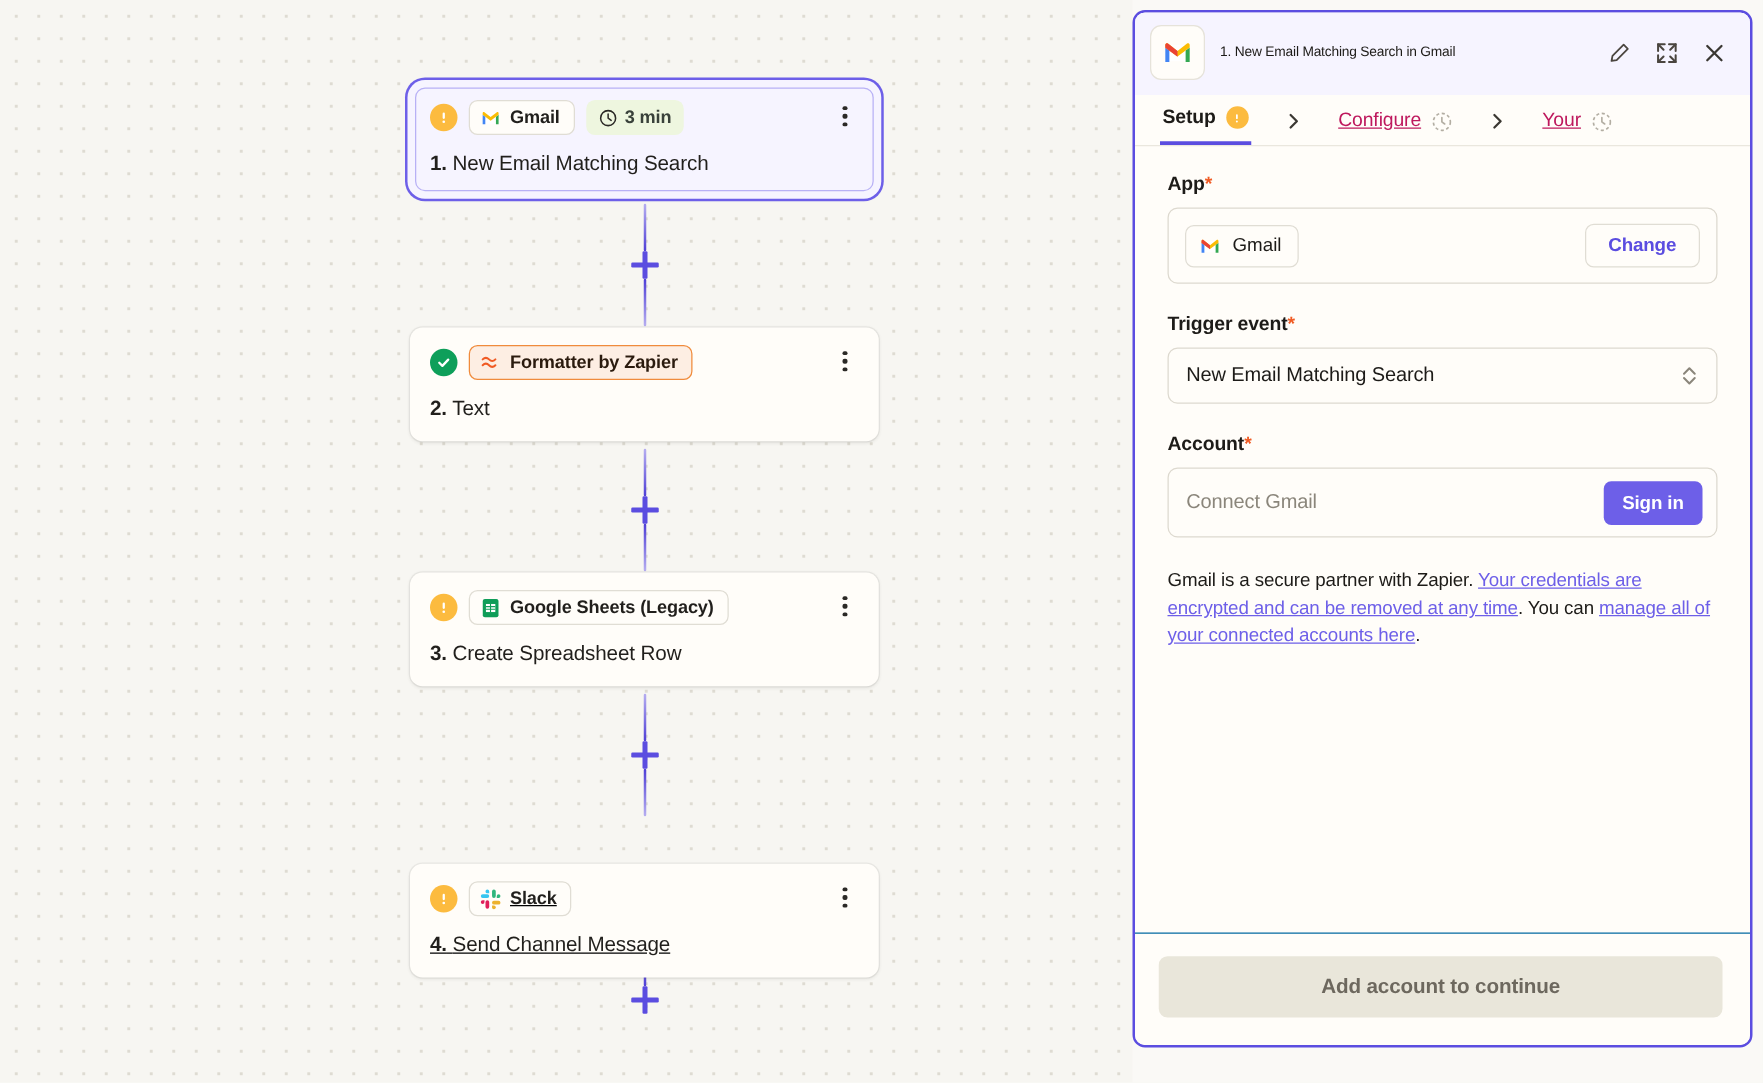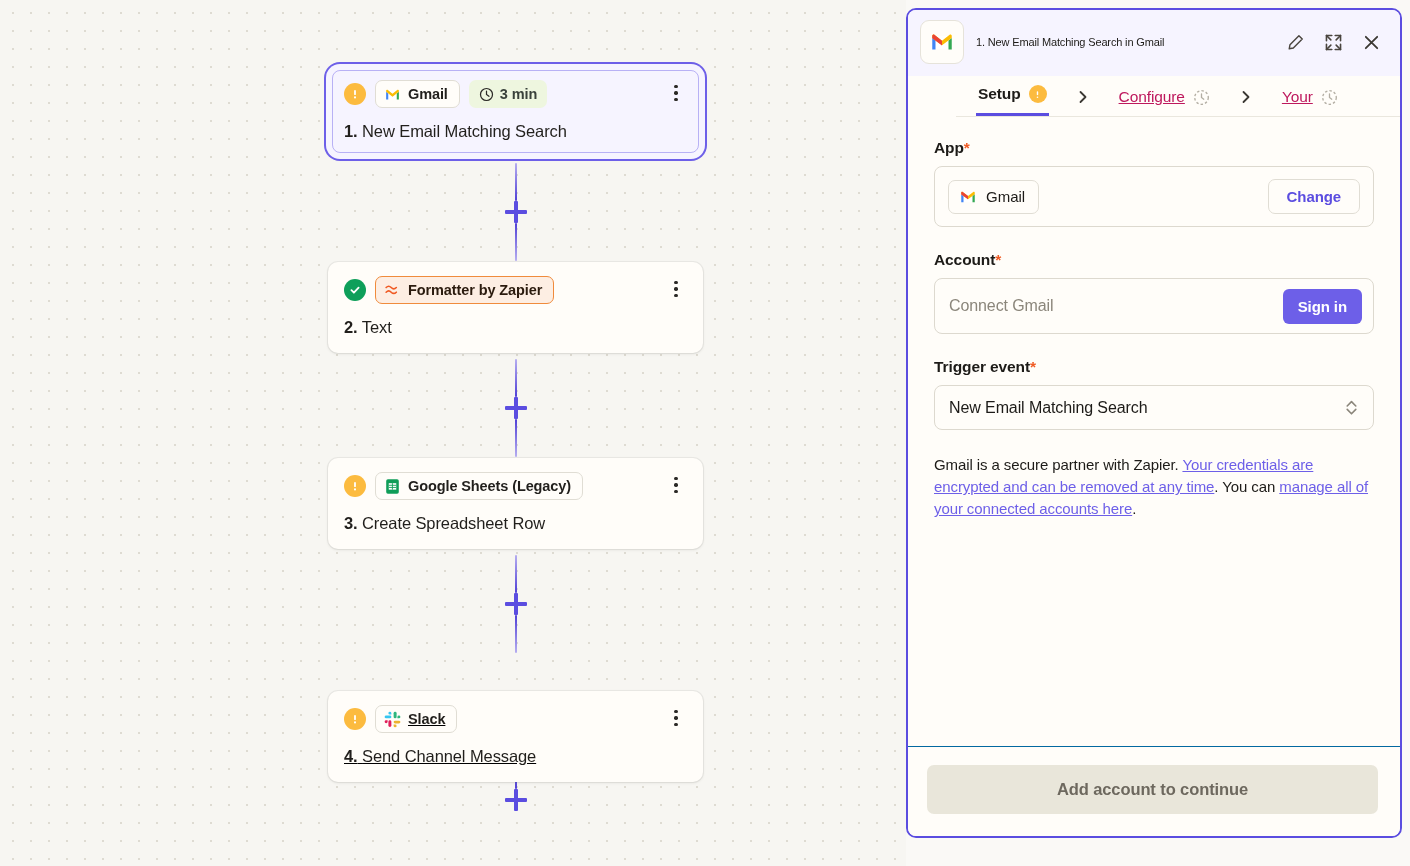--- a/index.html
+++ b/index.html
@@ -122,21 +122,21 @@
     color: #1d1b18; letter-spacing: -0.15px; padding-right: 6px;
   }
   .panel-title .num { font-weight: 400; color: #1d1b18; }
   .hdr-actions { display: flex; align-items: center; gap: 16px; flex: 0 0 auto; padding-right: 4px;}
   .hdr-btn { width: 22px; height: 22px; display: flex; align-items:center; justify-content:center; cursor: pointer; }
   .hdr-btn svg { display:block; }
 
   .tabs {
     display: flex; align-items: flex-end; gap: 14px;
     padding: 0 20px; border-bottom: 1px solid #eae7de;
-    background: #fffdf9; flex: 0 0 auto; margin-left: 48px;
+    background: #fffdf9; flex: 0 0 auto;
   }
   .tab {
     display: flex; align-items: center; gap: 8px;
     padding: 9px 2px 10px 2px; cursor: pointer;
     font-size: 15.5px; letter-spacing: -0.1px;
   }
   .tab.active { font-weight: 700; color: #1d1b18; border-bottom: 3px solid #5b4de0; }
   .tab.inactive { color: #be185d; font-weight: 400; text-decoration: underline; }
   .tab-sep { padding: 0 14px 12px 14px; color: #3b3833; display:flex; align-items:center; }
   .tab-sep svg { display: block; }
@@ -457,41 +457,41 @@
               <path fill="#ea4335" d="M6 12.8c0-2 2.3-3.2 3.9-2L24 21.6v8.7L6 17z"></path>
             </svg>
             <span>Gmail</span>
           </span>
           <button class="change-btn">Change</button>
         </div>
       </div>
 
       <div class="field">
         <div class="flabel">
-          <span>Account</span><span class="req">*</span>
-        </div>
-        <div class="account-box">
-          <span class="ph">Connect Gmail</span>
-          <button class="signin">Sign in</button>
-        </div>
-      </div>
-
-      <div class="field">
-        <div class="flabel">
           <span>Trigger event</span><span class="req">*</span>
         </div>
         <div class="select">
           <span class="val">New Email Matching Search</span>
           <svg width="15" height="19" viewBox="0 0 15 19">
             <path d="M3.2 8L7.5 3.6 11.8 8" stroke="#8b867b" stroke-width="1.6" fill="none" stroke-linecap="round" stroke-linejoin="round"></path>
             <path d="M3.2 11.4l4.3 4.4 4.3-4.4" stroke="#8b867b" stroke-width="1.6" fill="none" stroke-linecap="round" stroke-linejoin="round"></path>
           </svg>
         </div>
       </div>
 
+      <div class="field">
+        <div class="flabel">
+          <span>Account</span><span class="req">*</span>
+        </div>
+        <div class="account-box">
+          <span class="ph">Connect Gmail</span>
+          <button class="signin">Sign in</button>
+        </div>
+      </div>
+
       <div class="notice">
         <span>Gmail is a secure partner with Zapier. </span><a href="#">Your credentials are encrypted and can be removed at any time</a><span>. You can </span><a href="#">manage all of your connected accounts here</a><span>.</span>
       </div>
 
     </div>
 
     <div class="panel-footer">
       <button class="cta">Add account to continue</button>
     </div>
 

